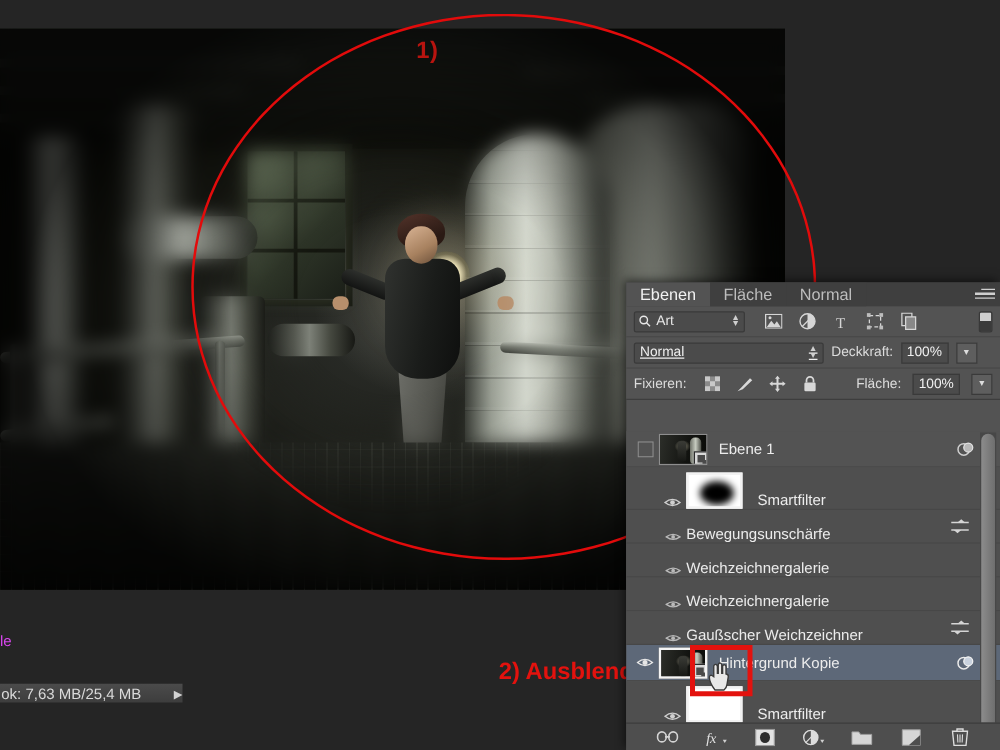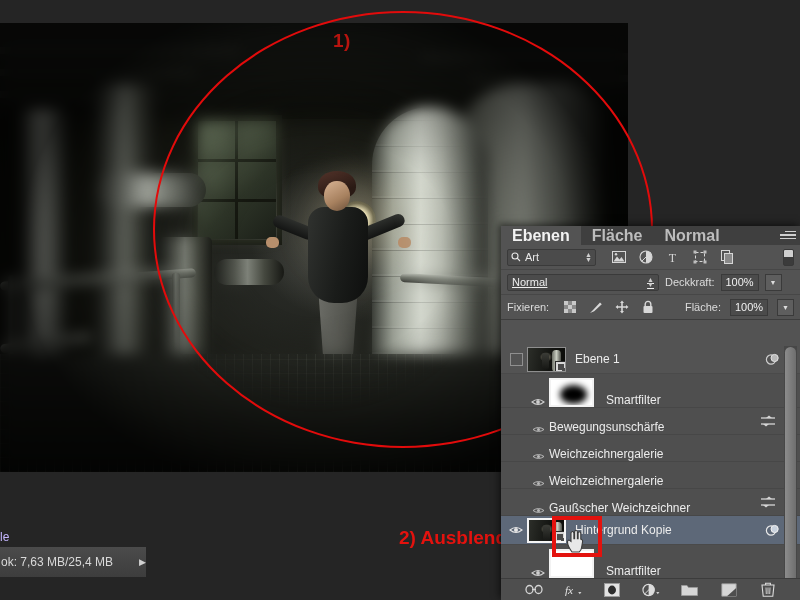--- a/index.html
+++ b/index.html
@@ -141,43 +141,43 @@
   .annot-rect {
     position:absolute; left:552px; top:516px; width:50px; height:41px;
     border:4px solid #e3120e; pointer-events:none;
   }
   .hand-cursor {
     position:absolute; left:566px; top:529px; width:18px; height:24px;
     pointer-events:none;
   }
 
   
-  .status-above { position:absolute; left:0; top:530px; color:#c4b5fd; font-size:12px; }
+  .status-above { position:absolute; left:0; top:506px; color:#d946ef; font-size:12px; }
   .status-bar {
-    position:absolute; left:0; top:547px; width:146px; height:30px;
+    position:absolute; left:0; top:547px; width:146px; height:15px;
     background:linear-gradient(#4b4b4b,#3d3d3d);
     display:flex; align-items:center; color:#d9d9d9; font-size:12px;
     padding-left:1px;
   }
   .status-arrow { margin-left:26px; color:#d2d2d2; font-size:9px; }
 
   
   .panel {
     position:absolute; left:501px; top:226px; width:299px; height:374px;
     background:#535353; color:#e4e4e4;
     box-shadow:-2px -2px 7px rgba(0,0,0,.55);
     font-size:12px;
   }
   .panel-tabbar {
     position:relative; height:19px; background:#3f3f3f;
     display:flex; align-items:stretch;
   }
   .tab {
     padding:0 11px; display:flex; align-items:center;
-    font-size:16px; color:#bdbdbd; background:#3f3f3f;font-weight:bold;
+    font-size:13px; color:#bdbdbd; background:#3f3f3f;
   }
   .tab.active { background:#535353; color:#f2f2f2; }
   .panel-menu {
     position:absolute; right:4px; top:3px; width:16px; height:12px;
     display:flex; flex-direction:column; justify-content:center; gap:2px;
   }
   .panel-menu i { display:block; height:1.6px; background:#cfcfcf; }
   .panel-menu i:nth-child(1){ width:11px; margin-left:5px; }
   .panel-menu i:nth-child(2){ width:16px; }
   .panel-menu i:nth-child(3){ width:16px; }

